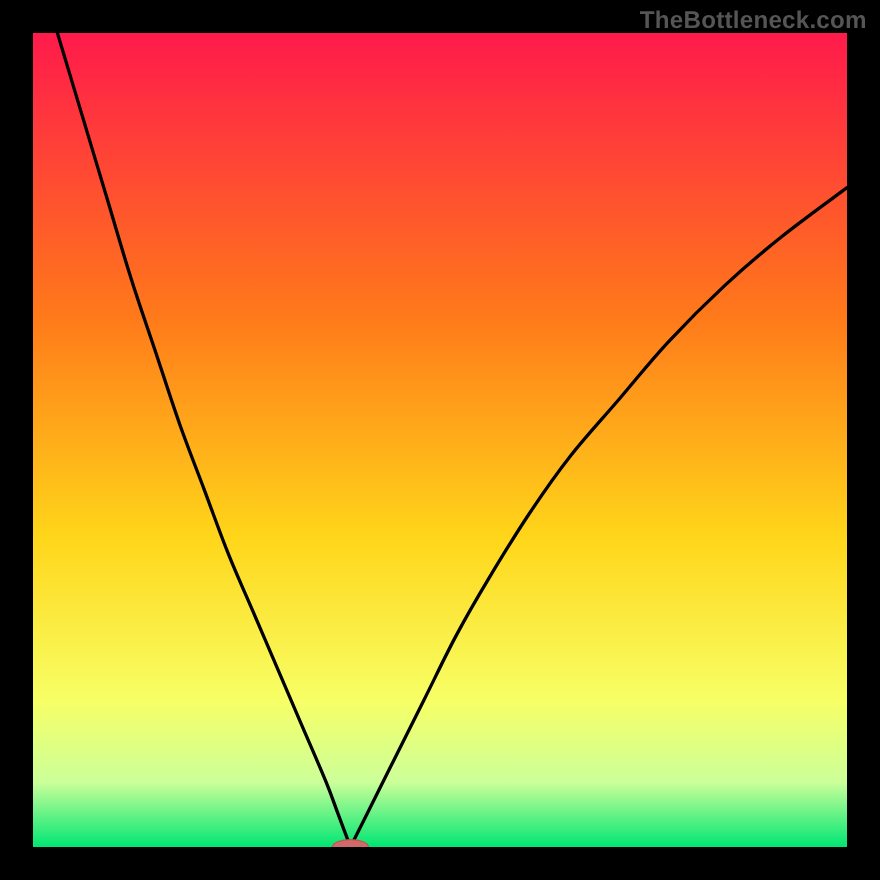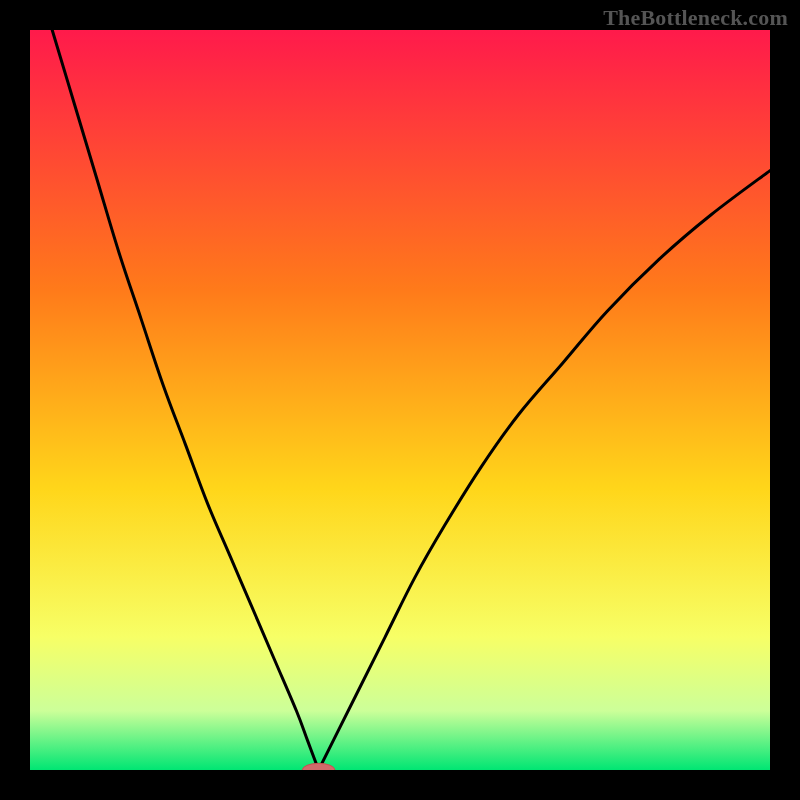--- a/index.html
+++ b/index.html
@@ -66,14 +66,14 @@
 
       <rect x="0" y="0" width="740" height="740" fill="url(#bg-grad)"></rect>
 
       <path id="curve-left" d="M 22.20 0.00 C 26.20 13.32, 36.41 47.36, 44.40 74.00 C 52.39 100.64, 58.61 121.36, 66.60 148.00 C 74.59 174.64, 80.81 196.69, 88.80 222.00 C 96.79 247.31, 103.01 264.62, 111.00 288.60 C 118.99 312.58, 125.21 332.56, 133.20 355.20 C 141.19 377.84, 147.41 393.09, 155.40 414.40 C 163.39 435.71, 169.61 453.62, 177.60 473.60 C 185.59 493.58, 191.81 506.75, 199.80 525.40 C 207.79 544.05, 214.01 558.55, 222.00 577.20 C 229.99 595.85, 236.21 610.35, 244.20 629.00 C 252.19 647.65, 260.41 666.15, 266.40 680.80 C 272.39 695.45, 273.50 699.74, 277.50 710.40 C 281.50 721.06, 286.60 734.67, 288.60 740.00" fill="none" stroke="#000000" stroke-width="3" stroke-linecap="round" stroke-linejoin="round"></path>
       <path id="curve-right" d="M 288.60 740.00 C 291.26 734.67, 296.74 723.72, 303.40 710.40 C 310.06 697.08, 316.28 684.65, 325.60 666.00 C 334.92 647.35, 344.54 628.11, 355.20 606.80 C 365.86 585.49, 374.14 567.58, 384.80 547.60 C 395.46 527.62, 402.41 515.78, 414.40 495.80 C 426.39 475.82, 438.08 456.58, 451.40 436.60 C 464.72 416.62, 473.75 403.45, 488.40 384.80 C 503.05 366.15, 516.82 351.65, 532.80 333.00 C 548.78 314.35, 559.88 299.85, 577.20 281.20 C 594.52 262.55, 610.35 246.72, 629.00 229.40 C 647.65 212.08, 660.82 200.98, 680.80 185.00 C 700.78 169.02, 729.34 148.59, 740.00 140.60" fill="none" stroke="#000000" stroke-width="3" stroke-linecap="round" stroke-linejoin="round"></path>
 
       <ellipse id="min-marker" cx="288.60" cy="740.00" rx="16.28" ry="6.66" fill="#d06a6a" stroke="#c84f4f" stroke-width="1"></ellipse>
     </svg>
   </div>
 
-  <div class="watermark" style="color: rgb(85, 85, 85); font-family: Liberation Serif, serif;">TheBottleneck.com</div>
+  <div class="watermark" style="color: rgb(85, 85, 85);">TheBottleneck.com</div>
 </div>
 
 </body></html>

